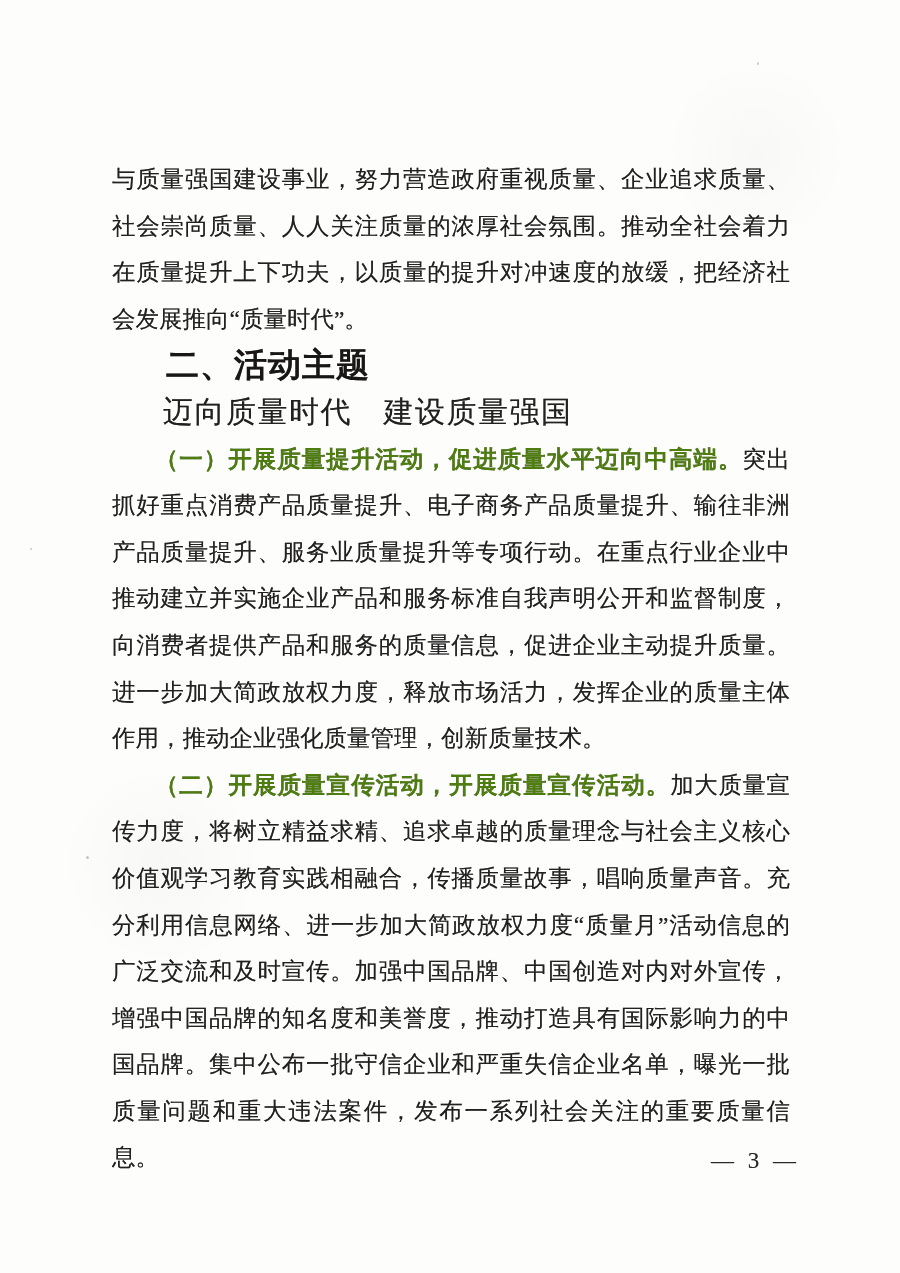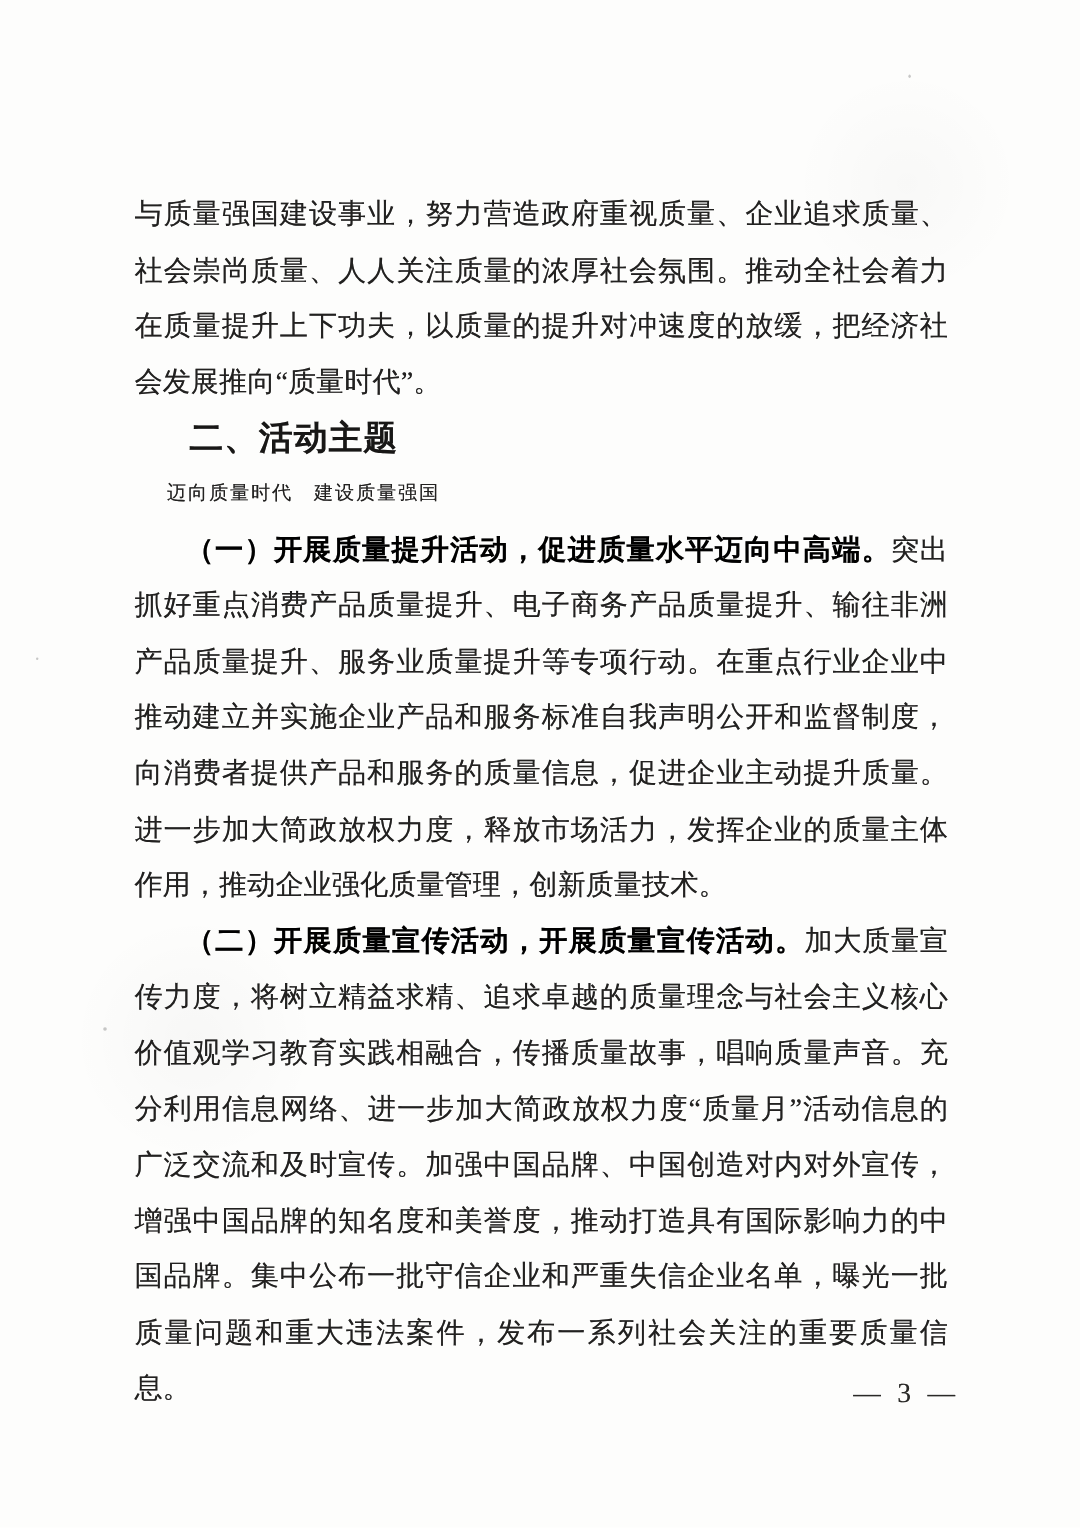--- a/index.html
+++ b/index.html
@@ -45,36 +45,36 @@
   .content p, .content h2 {
     margin: 0;
     padding: 0;
   }
   .body-text.indent {
     text-indent: 1.82em;
   }
   .heading {
     font-family: "Liberation Sans", "DejaVu Sans", sans-serif;
     font-weight: 700;
-    font-size: 28px;
+    font-size: 33px;
     line-height: 46.6px;
     margin-left: 1.64em !important;
     color: #181716;
     letter-spacing: 1px;
     text-align: left;
   }
   .theme-line {
-    font-size: 16px;
+    font-size: 30px;
     text-indent: 1.7em;
     text-align: left;
     letter-spacing: 1.5px;
   }
   .lead {
     font-weight: 700;
-    color: #000000;
+    color: #4d7c0f;
     letter-spacing: 0.5px;
   }
   .page-number {
     position: absolute;
     top: 1148px;
     right: 100px;
     font-size: 23px;
     letter-spacing: 4px;
     color: #2a2927;
     text-shadow: 0 0 0.5px rgba(40,40,40,0.5);

